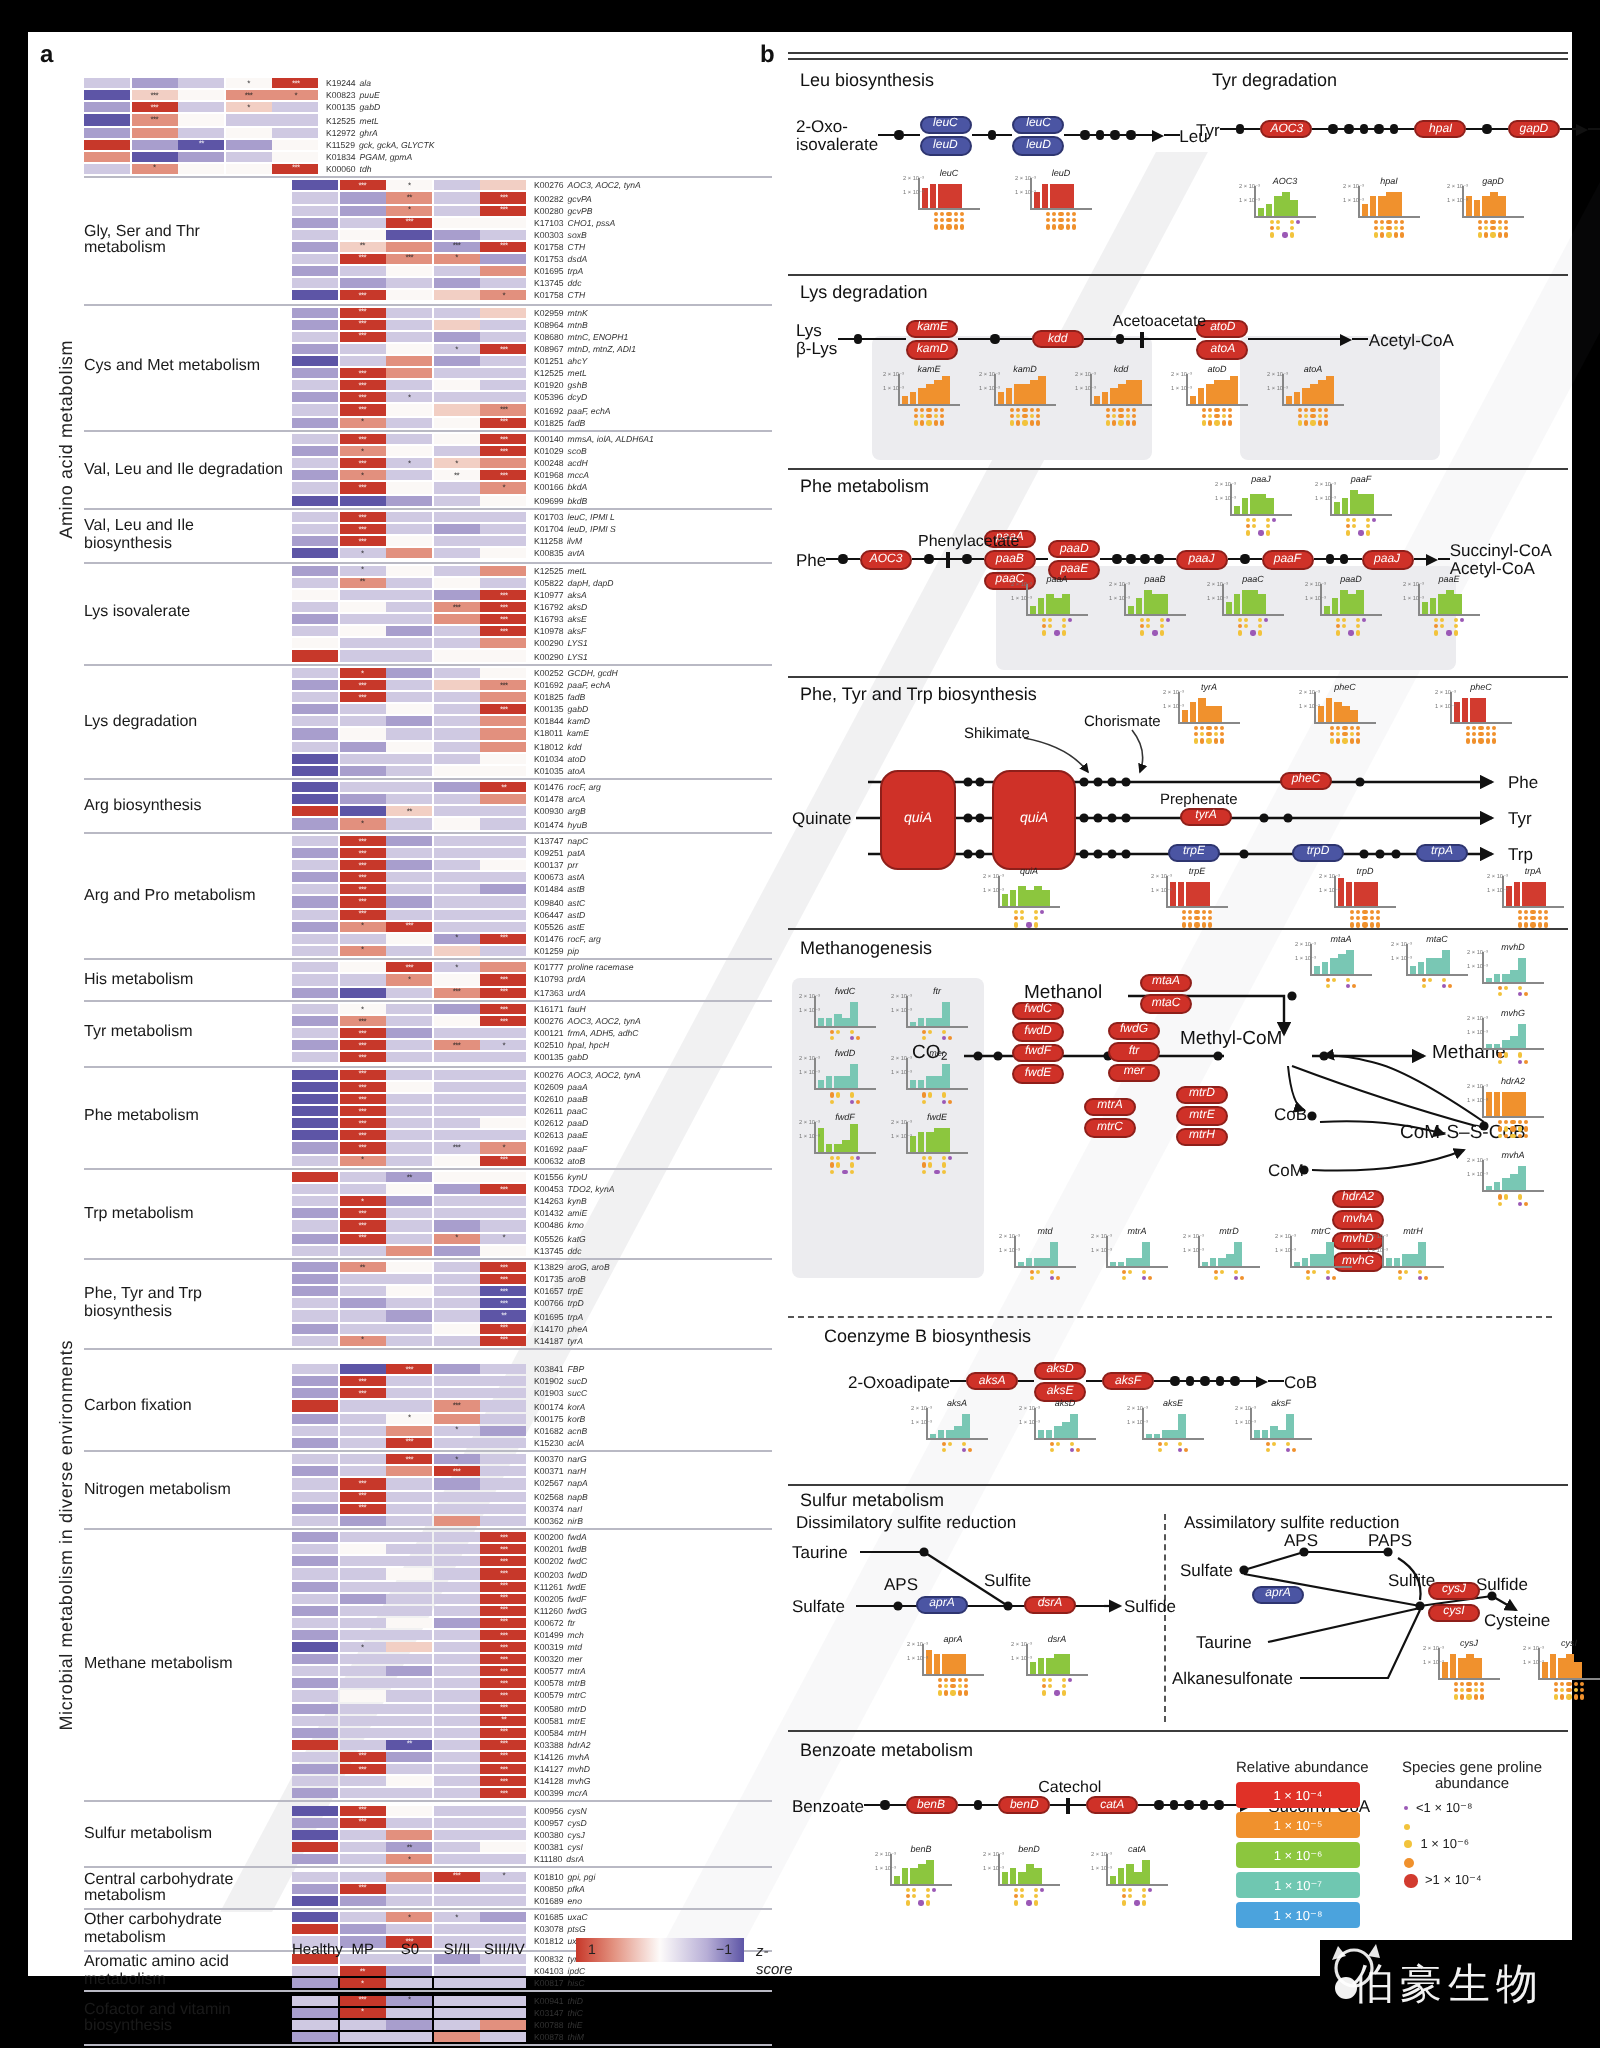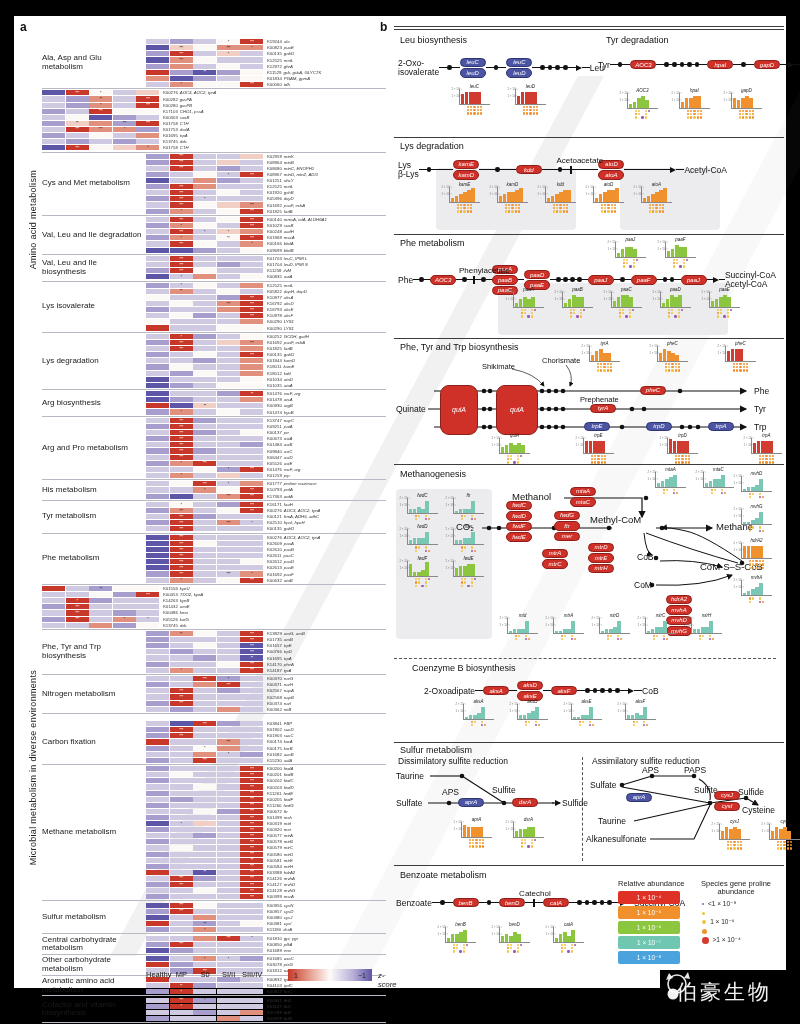--- a/index.html
+++ b/index.html
@@ -74,21 +74,20 @@
 
   <div class="sw" style="left:330px;top:60px;width:26px;height:880px"></div>
   <div class="sw" style="left:560px;top:40px;width:40px;height:920px;opacity:.5"></div>
 
   <div id="panelA">
     <div class="plabel" style="left:0;top:0">a</div>
     <div class="vlab" style="left:8px;top:150px">Amino acid metabolism</div>
     <div class="vlab" style="left:8px;top:650px">Microbial metabolism in diverse environments</div>
     <div id="hm-body">
         <div class="cat">
-          <div class="catlab">Ala, Asp and Glu metabolism</div>
           <div class="rows">
             <div class="hrow">
               <span class="cell" style="background: rgb(207, 201, 226);"></span>
               <span class="cell" style="background: rgb(168, 158, 205);"></span>
               <span class="cell" style="background: rgb(207, 201, 226);"></span>
               <span class="cell" style="background: rgb(251, 248, 246); color: rgb(34, 34, 34);">*</span>
               <span class="cell" style="background: rgb(199, 56, 42); color: rgb(255, 255, 255);">***</span>
               <span class="klab"><span>K19244</span><i>ala</i></span>
             </div>
             <div class="hrow">
@@ -143,20 +142,21 @@
               <span class="cell" style="background: rgb(207, 201, 226);"></span>
               <span class="cell" style="background: rgb(226, 144, 126); color: rgb(34, 34, 34);">*</span>
               <span class="cell" style="background: rgb(251, 248, 246);"></span>
               <span class="cell" style="background: rgb(251, 248, 246);"></span>
               <span class="cell" style="background: rgb(199, 56, 42); color: rgb(255, 255, 255);">***</span>
               <span class="klab"><span>K00060</span><i>tdh</i></span>
             </div>
           </div>
         </div>
         <div class="cat">
+          <div class="catlab">Gly, Ser and Thr metabolism</div>
           <div class="rows">
             <div class="hrow">
               <span class="cell" style="background: rgb(93, 85, 166);"></span>
               <span class="cell" style="background: rgb(199, 56, 42); color: rgb(255, 255, 255);">***</span>
               <span class="cell" style="background: rgb(251, 248, 246); color: rgb(34, 34, 34);">*</span>
               <span class="cell" style="background: rgb(207, 201, 226);"></span>
               <span class="cell" style="background: rgb(242, 207, 196);"></span>
               <span class="klab"><span>K00276</span><i>AOC3, AOC2, tynA</i></span>
             </div>
             <div class="hrow">
@@ -813,20 +813,21 @@
               <span class="cell" style="background: rgb(207, 201, 226);"></span>
               <span class="cell" style="background: rgb(226, 144, 126); color: rgb(34, 34, 34);">*</span>
               <span class="cell" style="background: rgb(207, 201, 226);"></span>
               <span class="cell" style="background: rgb(251, 248, 246);"></span>
               <span class="cell" style="background: rgb(199, 56, 42); color: rgb(255, 255, 255);">***</span>
               <span class="klab"><span>K00632</span><i>atoB</i></span>
             </div>
           </div>
         </div>
         <div class="cat">
+          <div class="catlab">Trp metabolism</div>
           <div class="rows">
             <div class="hrow">
               <span class="cell" style="background: rgb(199, 56, 42);"></span>
               <span class="cell" style="background: rgb(207, 201, 226);"></span>
               <span class="cell" style="background: rgb(168, 158, 205); color: rgb(34, 34, 34);">**</span>
               <span class="cell" style="background: rgb(251, 248, 246);"></span>
               <span class="cell" style="background: rgb(251, 248, 246);"></span>
               <span class="klab"><span>K01556</span><i>kynU</i></span>
             </div>
             <div class="hrow">
@@ -933,20 +934,81 @@
             <div class="hrow">
               <span class="cell" style="background: rgb(207, 201, 226);"></span>
               <span class="cell" style="background: rgb(226, 144, 126); color: rgb(34, 34, 34);">*</span>
               <span class="cell" style="background: rgb(207, 201, 226);"></span>
               <span class="cell" style="background: rgb(207, 201, 226);"></span>
               <span class="cell" style="background: rgb(199, 56, 42); color: rgb(255, 255, 255);">***</span>
               <span class="klab"><span>K14187</span><i>tyrA</i></span>
             </div>
           </div>
         </div>
+        <div class="cat gbreak">
+          <div class="catlab">Carbon fixation</div>
+          <div class="rows">
+            <div class="hrow">
+              <span class="cell" style="background: rgb(207, 201, 226);"></span>
+              <span class="cell" style="background: rgb(93, 85, 166);"></span>
+              <span class="cell" style="background: rgb(199, 56, 42); color: rgb(255, 255, 255);">***</span>
+              <span class="cell" style="background: rgb(168, 158, 205);"></span>
+              <span class="cell" style="background: rgb(207, 201, 226);"></span>
+              <span class="klab"><span>K03841</span><i>FBP</i></span>
+            </div>
+            <div class="hrow">
+              <span class="cell" style="background: rgb(168, 158, 205);"></span>
+              <span class="cell" style="background: rgb(199, 56, 42); color: rgb(255, 255, 255);">***</span>
+              <span class="cell" style="background: rgb(207, 201, 226);"></span>
+              <span class="cell" style="background: rgb(207, 201, 226);"></span>
+              <span class="cell" style="background: rgb(207, 201, 226);"></span>
+              <span class="klab"><span>K01902</span><i>sucD</i></span>
+            </div>
+            <div class="hrow">
+              <span class="cell" style="background: rgb(168, 158, 205);"></span>
+              <span class="cell" style="background: rgb(199, 56, 42); color: rgb(255, 255, 255);">***</span>
+              <span class="cell" style="background: rgb(207, 201, 226);"></span>
+              <span class="cell" style="background: rgb(207, 201, 226);"></span>
+              <span class="cell" style="background: rgb(207, 201, 226);"></span>
+              <span class="klab"><span>K01903</span><i>sucC</i></span>
+            </div>
+            <div class="hrow">
+              <span class="cell" style="background: rgb(199, 56, 42);"></span>
+              <span class="cell" style="background: rgb(207, 201, 226);"></span>
+              <span class="cell" style="background: rgb(207, 201, 226);"></span>
+              <span class="cell" style="background: rgb(226, 144, 126); color: rgb(34, 34, 34);">***</span>
+              <span class="cell" style="background: rgb(207, 201, 226);"></span>
+              <span class="klab"><span>K00174</span><i>korA</i></span>
+            </div>
+            <div class="hrow">
+              <span class="cell" style="background: rgb(168, 158, 205);"></span>
+              <span class="cell" style="background: rgb(207, 201, 226);"></span>
+              <span class="cell" style="background: rgb(251, 248, 246); color: rgb(34, 34, 34);">*</span>
+              <span class="cell" style="background: rgb(226, 144, 126);"></span>
+              <span class="cell" style="background: rgb(207, 201, 226);"></span>
+              <span class="klab"><span>K00175</span><i>korB</i></span>
+            </div>
+            <div class="hrow">
+              <span class="cell" style="background: rgb(207, 201, 226);"></span>
+              <span class="cell" style="background: rgb(207, 201, 226);"></span>
+              <span class="cell" style="background: rgb(226, 144, 126);"></span>
+              <span class="cell" style="background: rgb(207, 201, 226); color: rgb(34, 34, 34);">*</span>
+              <span class="cell" style="background: rgb(168, 158, 205);"></span>
+              <span class="klab"><span>K01682</span><i>acnB</i></span>
+            </div>
+            <div class="hrow">
+              <span class="cell" style="background: rgb(168, 158, 205);"></span>
+              <span class="cell" style="background: rgb(207, 201, 226);"></span>
+              <span class="cell" style="background: rgb(199, 56, 42); color: rgb(255, 255, 255);">***</span>
+              <span class="cell" style="background: rgb(207, 201, 226);"></span>
+              <span class="cell" style="background: rgb(207, 201, 226);"></span>
+              <span class="klab"><span>K15230</span><i>aclA</i></span>
+            </div>
+          </div>
+        </div>
         <div class="cat">
           <div class="catlab">Nitrogen metabolism</div>
           <div class="rows">
             <div class="hrow">
               <span class="cell" style="background: rgb(207, 201, 226);"></span>
               <span class="cell" style="background: rgb(207, 201, 226);"></span>
               <span class="cell" style="background: rgb(199, 56, 42); color: rgb(255, 255, 255);">***</span>
               <span class="cell" style="background: rgb(168, 158, 205); color: rgb(34, 34, 34);">*</span>
               <span class="cell" style="background: rgb(207, 201, 226);"></span>
               <span class="klab"><span>K00370</span><i>narG</i></span>
@@ -983,81 +1045,20 @@
               <span class="cell" style="background: rgb(207, 201, 226);"></span>
               <span class="klab"><span>K00374</span><i>narI</i></span>
             </div>
             <div class="hrow">
               <span class="cell" style="background: rgb(207, 201, 226);"></span>
               <span class="cell" style="background: rgb(168, 158, 205);"></span>
               <span class="cell" style="background: rgb(207, 201, 226);"></span>
               <span class="cell" style="background: rgb(226, 144, 126);"></span>
               <span class="cell" style="background: rgb(207, 201, 226);"></span>
               <span class="klab"><span>K00362</span><i>nirB</i></span>
-            </div>
-          </div>
-        </div>
-        <div class="cat gbreak">
-          <div class="catlab">Carbon fixation</div>
-          <div class="rows">
-            <div class="hrow">
-              <span class="cell" style="background: rgb(207, 201, 226);"></span>
-              <span class="cell" style="background: rgb(93, 85, 166);"></span>
-              <span class="cell" style="background: rgb(199, 56, 42); color: rgb(255, 255, 255);">***</span>
-              <span class="cell" style="background: rgb(168, 158, 205);"></span>
-              <span class="cell" style="background: rgb(207, 201, 226);"></span>
-              <span class="klab"><span>K03841</span><i>FBP</i></span>
-            </div>
-            <div class="hrow">
-              <span class="cell" style="background: rgb(168, 158, 205);"></span>
-              <span class="cell" style="background: rgb(199, 56, 42); color: rgb(255, 255, 255);">***</span>
-              <span class="cell" style="background: rgb(207, 201, 226);"></span>
-              <span class="cell" style="background: rgb(207, 201, 226);"></span>
-              <span class="cell" style="background: rgb(207, 201, 226);"></span>
-              <span class="klab"><span>K01902</span><i>sucD</i></span>
-            </div>
-            <div class="hrow">
-              <span class="cell" style="background: rgb(168, 158, 205);"></span>
-              <span class="cell" style="background: rgb(199, 56, 42); color: rgb(255, 255, 255);">***</span>
-              <span class="cell" style="background: rgb(207, 201, 226);"></span>
-              <span class="cell" style="background: rgb(207, 201, 226);"></span>
-              <span class="cell" style="background: rgb(207, 201, 226);"></span>
-              <span class="klab"><span>K01903</span><i>sucC</i></span>
-            </div>
-            <div class="hrow">
-              <span class="cell" style="background: rgb(199, 56, 42);"></span>
-              <span class="cell" style="background: rgb(207, 201, 226);"></span>
-              <span class="cell" style="background: rgb(207, 201, 226);"></span>
-              <span class="cell" style="background: rgb(226, 144, 126); color: rgb(34, 34, 34);">***</span>
-              <span class="cell" style="background: rgb(207, 201, 226);"></span>
-              <span class="klab"><span>K00174</span><i>korA</i></span>
-            </div>
-            <div class="hrow">
-              <span class="cell" style="background: rgb(168, 158, 205);"></span>
-              <span class="cell" style="background: rgb(207, 201, 226);"></span>
-              <span class="cell" style="background: rgb(251, 248, 246); color: rgb(34, 34, 34);">*</span>
-              <span class="cell" style="background: rgb(226, 144, 126);"></span>
-              <span class="cell" style="background: rgb(207, 201, 226);"></span>
-              <span class="klab"><span>K00175</span><i>korB</i></span>
-            </div>
-            <div class="hrow">
-              <span class="cell" style="background: rgb(207, 201, 226);"></span>
-              <span class="cell" style="background: rgb(207, 201, 226);"></span>
-              <span class="cell" style="background: rgb(226, 144, 126);"></span>
-              <span class="cell" style="background: rgb(207, 201, 226); color: rgb(34, 34, 34);">*</span>
-              <span class="cell" style="background: rgb(168, 158, 205);"></span>
-              <span class="klab"><span>K01682</span><i>acnB</i></span>
-            </div>
-            <div class="hrow">
-              <span class="cell" style="background: rgb(168, 158, 205);"></span>
-              <span class="cell" style="background: rgb(207, 201, 226);"></span>
-              <span class="cell" style="background: rgb(199, 56, 42); color: rgb(255, 255, 255);">***</span>
-              <span class="cell" style="background: rgb(207, 201, 226);"></span>
-              <span class="cell" style="background: rgb(207, 201, 226);"></span>
-              <span class="klab"><span>K15230</span><i>aclA</i></span>
             </div>
           </div>
         </div>
         <div class="cat">
           <div class="catlab">Methane metabolism</div>
           <div class="rows">
             <div class="hrow">
               <span class="cell" style="background: rgb(168, 158, 205);"></span>
               <span class="cell" style="background: rgb(207, 201, 226);"></span>
               <span class="cell" style="background: rgb(207, 201, 226);"></span>

